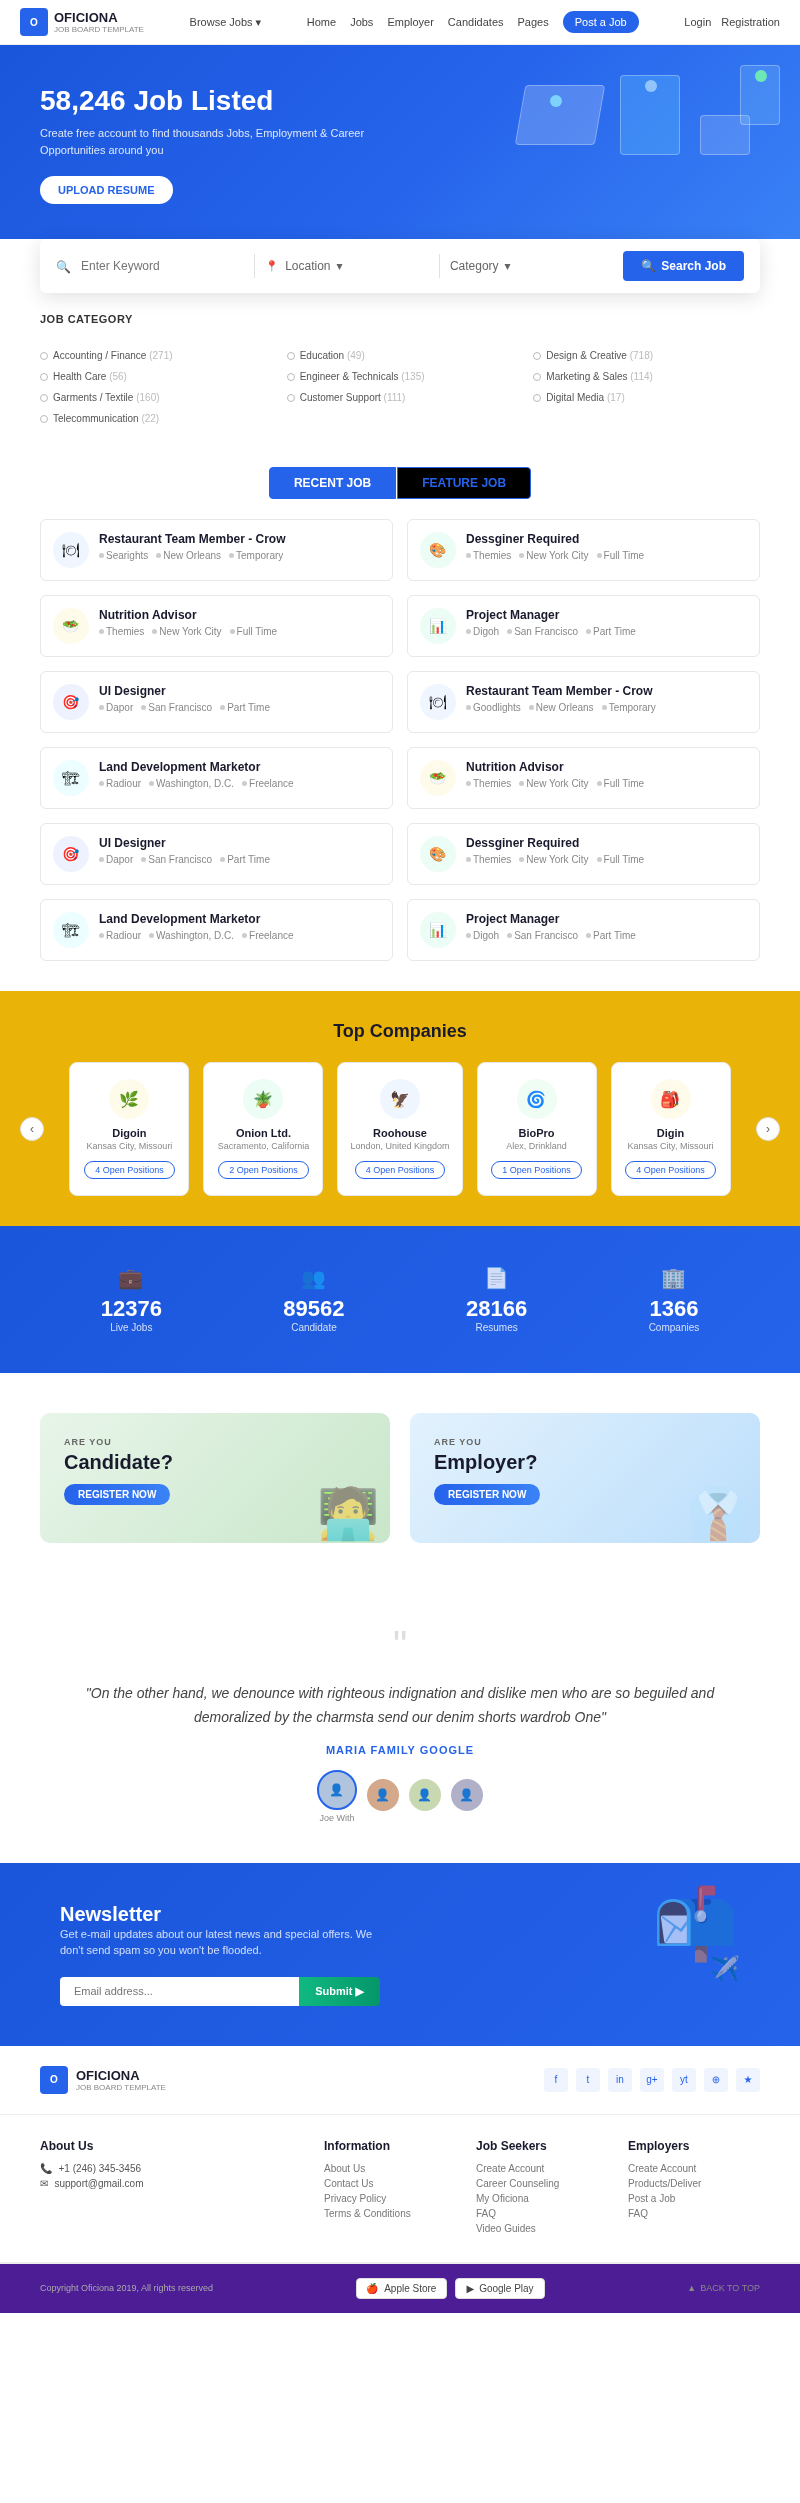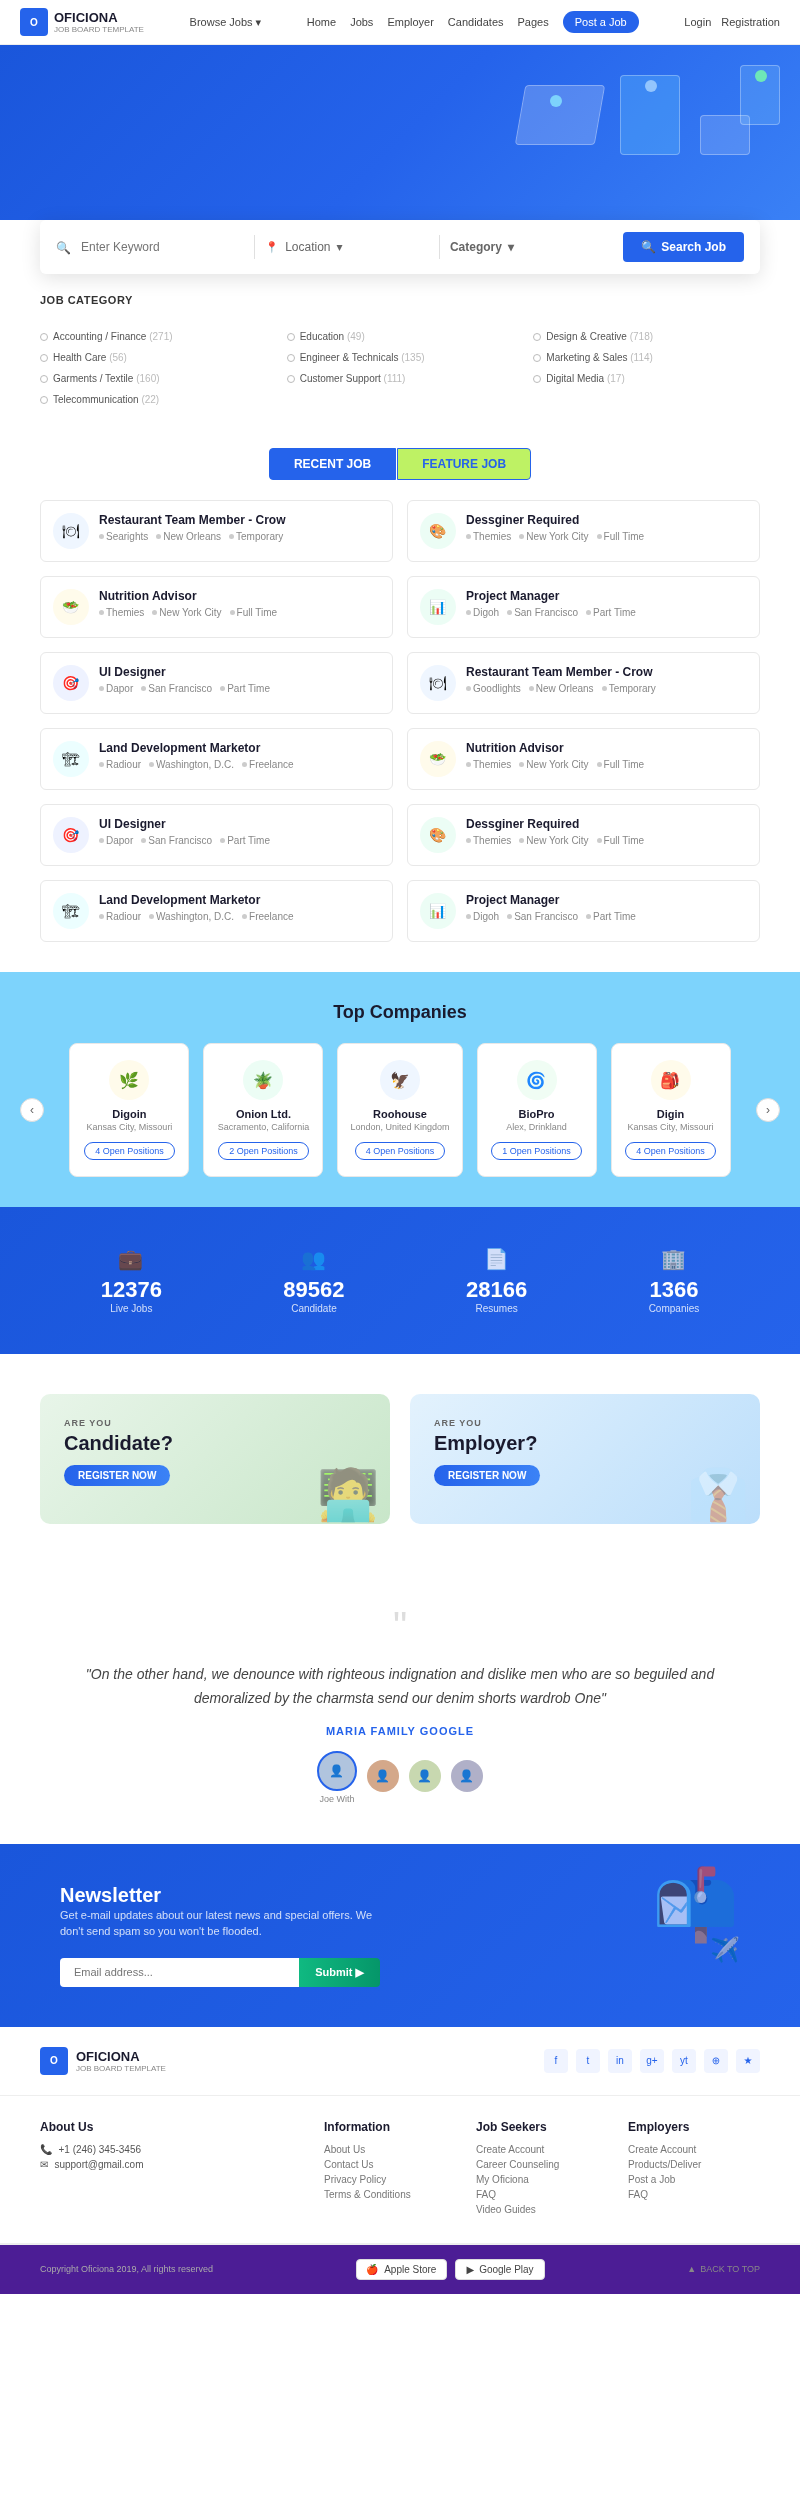--- a/index.html
+++ b/index.html
@@ -78,38 +78,38 @@
     }
     .search-input {
       flex: 1;
       border: none;
       outline: none;
       font-size: 12px;
       color: #444;
     }
     .search-divider { width: 1px; height: 24px; background: #e0e0e0; }
     .search-location { flex: 1; display: flex; align-items: center; gap: 6px; cursor: pointer; font-size: 12px; color: #666; }
-    .search-category { flex: 1; display: flex; align-items: center; gap: 6px; cursor: pointer; font-size: 12px; color: #666; font-weight: bold; }
+    .search-category { flex: 1; display: flex; align-items: center; gap: 6px; cursor: pointer; font-size: 12px; color: #666; }
     .search-btn { background: #2563eb; color: #fff; border: none; border-radius: 4px; padding: 8px 18px; font-size: 12px; font-weight: 600; cursor: pointer; display: flex; align-items: center; gap: 5px; white-space: nowrap; }
 
     
     .job-category-section { padding: 20px 40px 10px; }
     .job-category-title { font-size: 11px; font-weight: 700; color: #333; margin-bottom: 22px; text-transform: uppercase; letter-spacing: 0.5px; }
     .job-category-grid { display: grid; grid-template-columns: repeat(3, 1fr); gap: 4px 20px; }
     .job-cat-item { display: flex; align-items: center; gap: 5px; font-size: 10px; color: #555; padding: 3px 0; cursor: pointer; }
     .job-cat-dot { width: 8px; height: 8px; border-radius: 50%; border: 1px solid #bbb; flex-shrink: 0; }
 
     
     .tabs-section { display: flex; justify-content: center; padding: 30px 0 20px; gap: 1px; align-items: flex-end; }
     .tab-btn {
       padding: 8px 24px;
       font-size: 12px;
       font-weight: 600;
       border: 1px solid #2563eb;
-      background: #bef264;
+      background: #000000;
       color: #2563eb;
       cursor: pointer;
     }
     .tab-btn.active { background: #2563eb; color: #fff; }
     .tab-btn:first-child { border-radius: 4px 0 0 4px; }
     .tab-btn:last-child { border-radius: 0 4px 4px 0; }
 
     
     .jobs-section { padding: 0 40px 30px; }
     .jobs-grid { display: grid; grid-template-columns: 1fr 1fr; gap: 14px; }
@@ -133,21 +133,21 @@
       justify-content: center;
       font-size: 14px;
     }
     .job-info { flex: 1; }
     .job-title { font-size: 12px; font-weight: 700; color: #1a1a2e; margin-bottom: 4px; }
     .job-meta { display: flex; gap: 8px; flex-wrap: wrap; }
     .job-meta-item { font-size: 10px; color: #888; display: flex; align-items: center; gap: 2px; }
     .job-meta-dot { width: 5px; height: 5px; border-radius: 50%; background: #ccc; flex-shrink: 0; }
 
     
-    .companies-section { padding: 30px 20px; background: #7dd3fc; }
+    .companies-section { padding: 30px 20px; background: #eab308; }
     .section-title { text-align: center; font-size: 18px; font-weight: 700; color: #1a1a2e; margin-bottom: 20px; }
     .companies-carousel { position: relative; display: flex; align-items: center; }
     .companies-list { display: flex; gap: 14px; overflow: hidden; flex: 1; justify-content: center; }
     .company-card {
       background: #fff;
       border: 1px solid #e8e8e8;
       border-radius: 8px;
       padding: 16px 12px;
       text-align: center;
       min-width: 120px;
@@ -365,20 +365,25 @@
     <a href="#">Pages</a>
     <button class="nav-post-btn">Post a Job</button>
   </div>
   <div class="nav-auth">
     <span>Login</span>
     <span>Registration</span>
   </div>
 </nav>
 
 <section class="hero">
+  <div class="hero-content">
+    <h1 class="hero-title">58,246 Job Listed</h1>
+    <p class="hero-subtitle">Create free account to find thousands Jobs, Employment &amp; Career Opportunities around you</p>
+    <button class="hero-btn">UPLOAD RESUME</button>
+  </div>
   <div class="hero-illustration">
     <div class="iso-block iso1"></div>
     <div class="iso-block iso2"></div>
     <div class="iso-block iso3"></div>
     <div class="iso-block iso4"></div>
     <div class="iso-person" style="top:40px;left:90px;"></div>
     <div class="iso-person" style="top:25px;left:185px;background:#93c5fd;"></div>
     <div class="iso-person" style="top:15px;left:295px;background:#6ee7b7;"></div>
   </div>
 </section>

